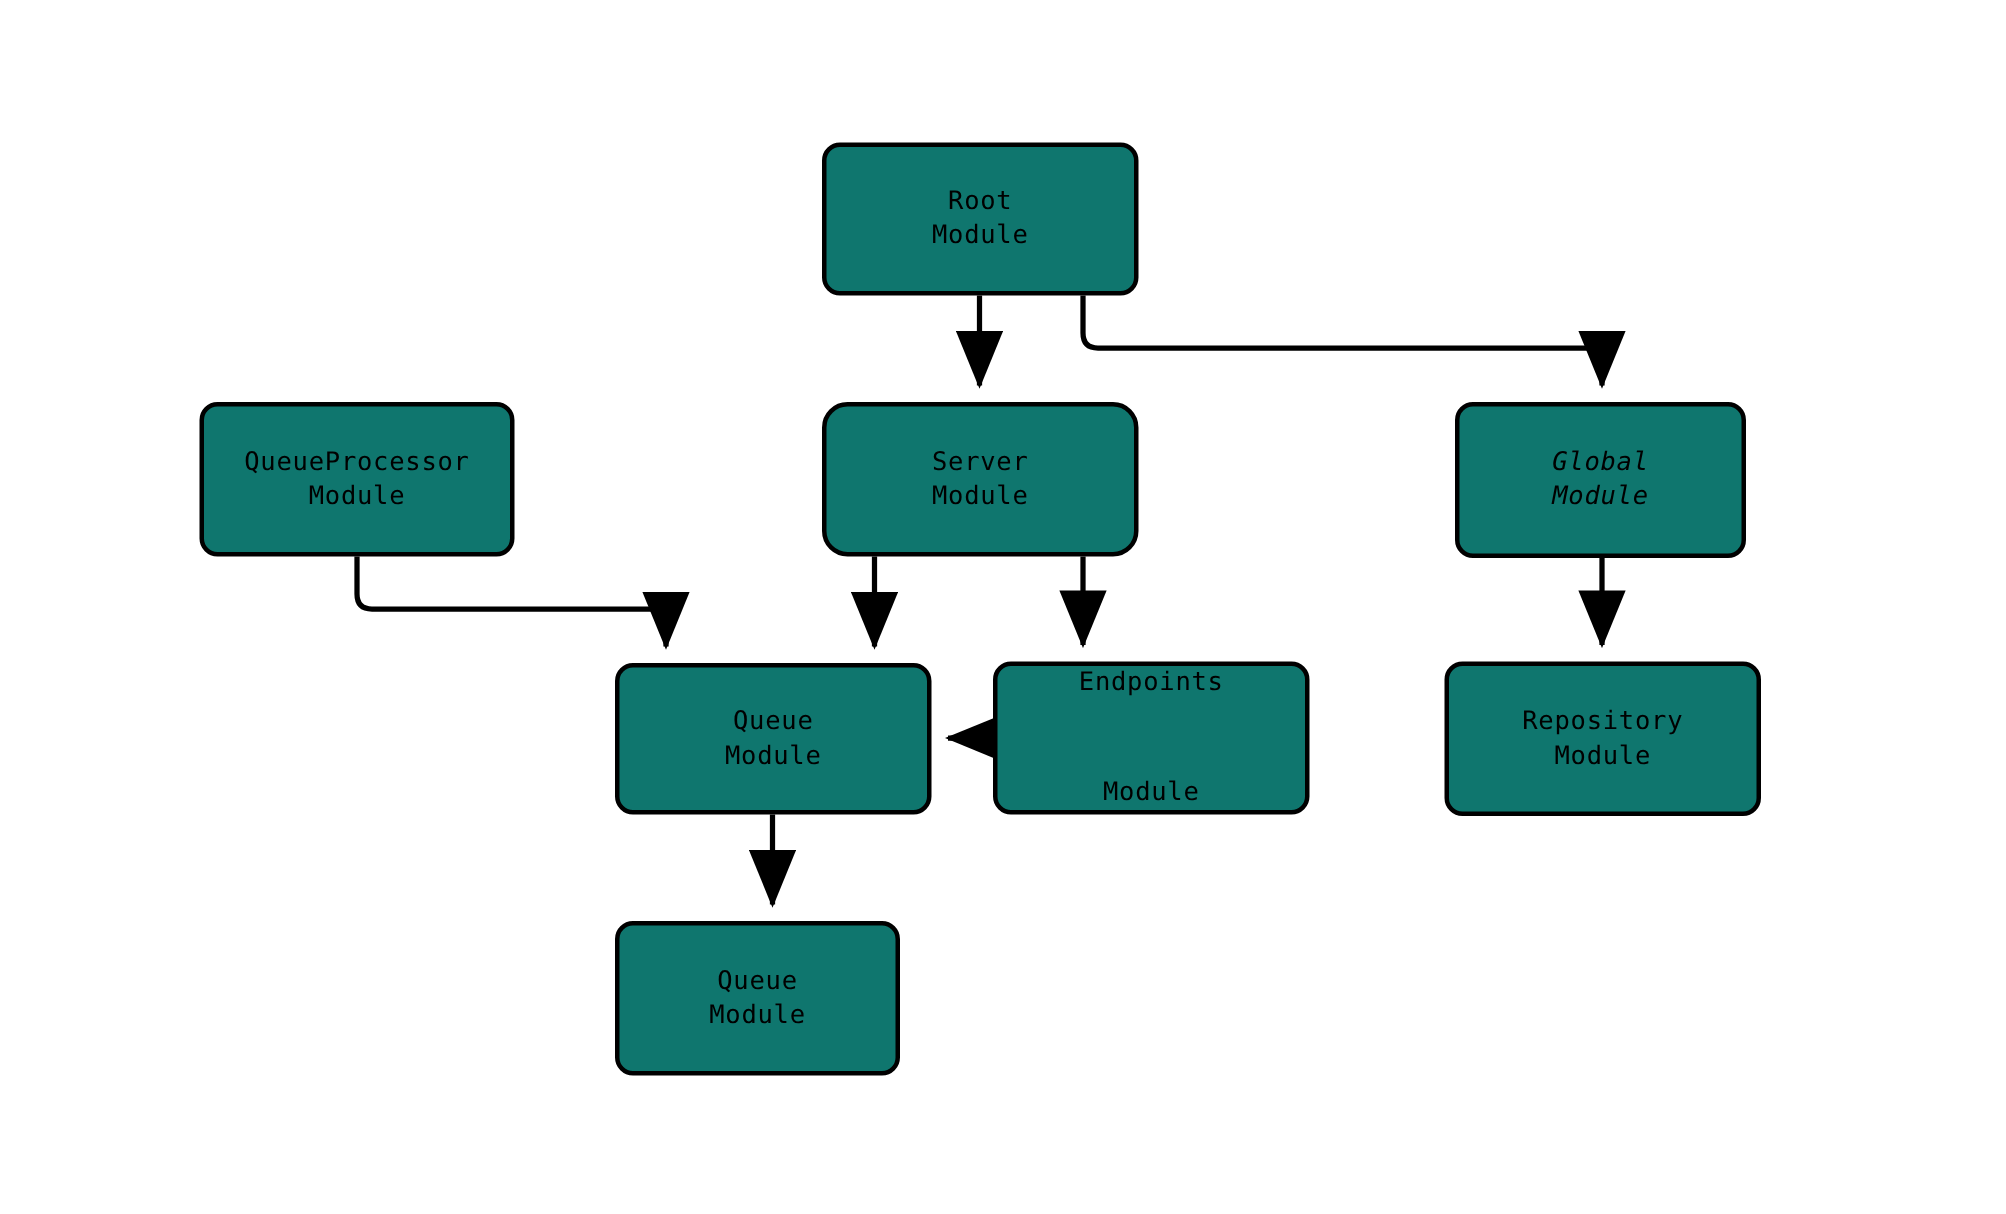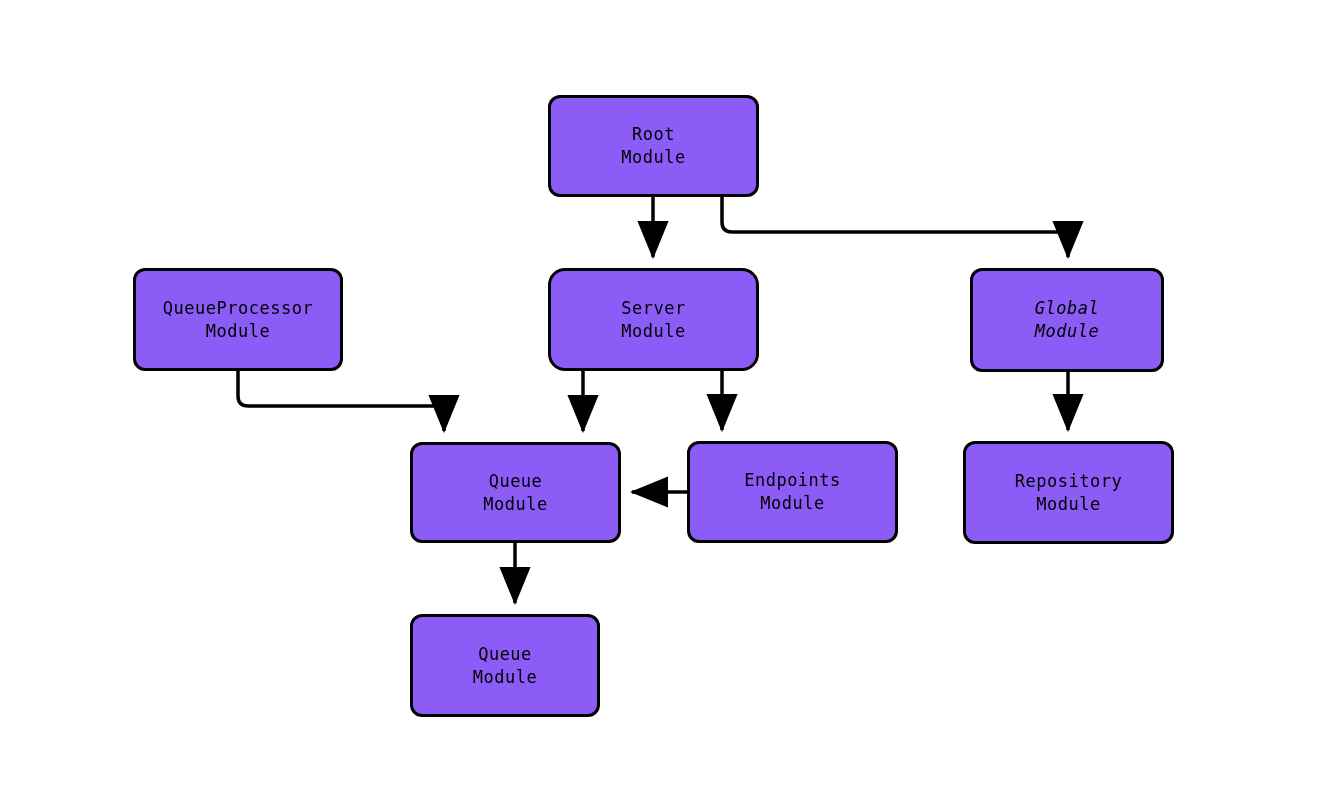--- a/index.html
+++ b/index.html
@@ -19,21 +19,21 @@
     position: absolute;
     left: 0;
     top: 0;
     width: 1337px;
     height: 809px;
     pointer-events: none;
   }
   .node {
     position: absolute;
     box-sizing: border-box;
-    background: #8b5cf6;
+    background: #0f766e;
     border: 3px solid #000000;
     border-radius: 12px;
     display: flex;
     flex-direction: column;
     align-items: center;
     justify-content: center;
     z-index: 2;
   }
   .node-line {
     font-size: 17px;
@@ -91,21 +91,21 @@
   <div class="node" style="left:970px; top:268px; width:194px; height:104px;font-style:italic;">
     <div class="node-line">Global</div>
     <div class="node-line">Module</div>
   </div>
 
   <div class="node" style="left:410px; top:442px; width:211px; height:101px;">
     <div class="node-line">Queue</div>
     <div class="node-line">Module</div>
   </div>
 
-  <div class="node" style="left:687px; top:441px; width:211px; height:102px;">
+  <div class="node" style="left:662px; top:441px; width:211px; height:102px;justify-content:space-between;">
     <div class="node-line">Endpoints</div>
     <div class="node-line">Module</div>
   </div>
 
   <div class="node" style="left:963px; top:441px; width:211px; height:103px;">
     <div class="node-line">Repository</div>
     <div class="node-line">Module</div>
   </div>
 
   <div class="node" style="left:410px; top:614px; width:190px; height:103px;">

